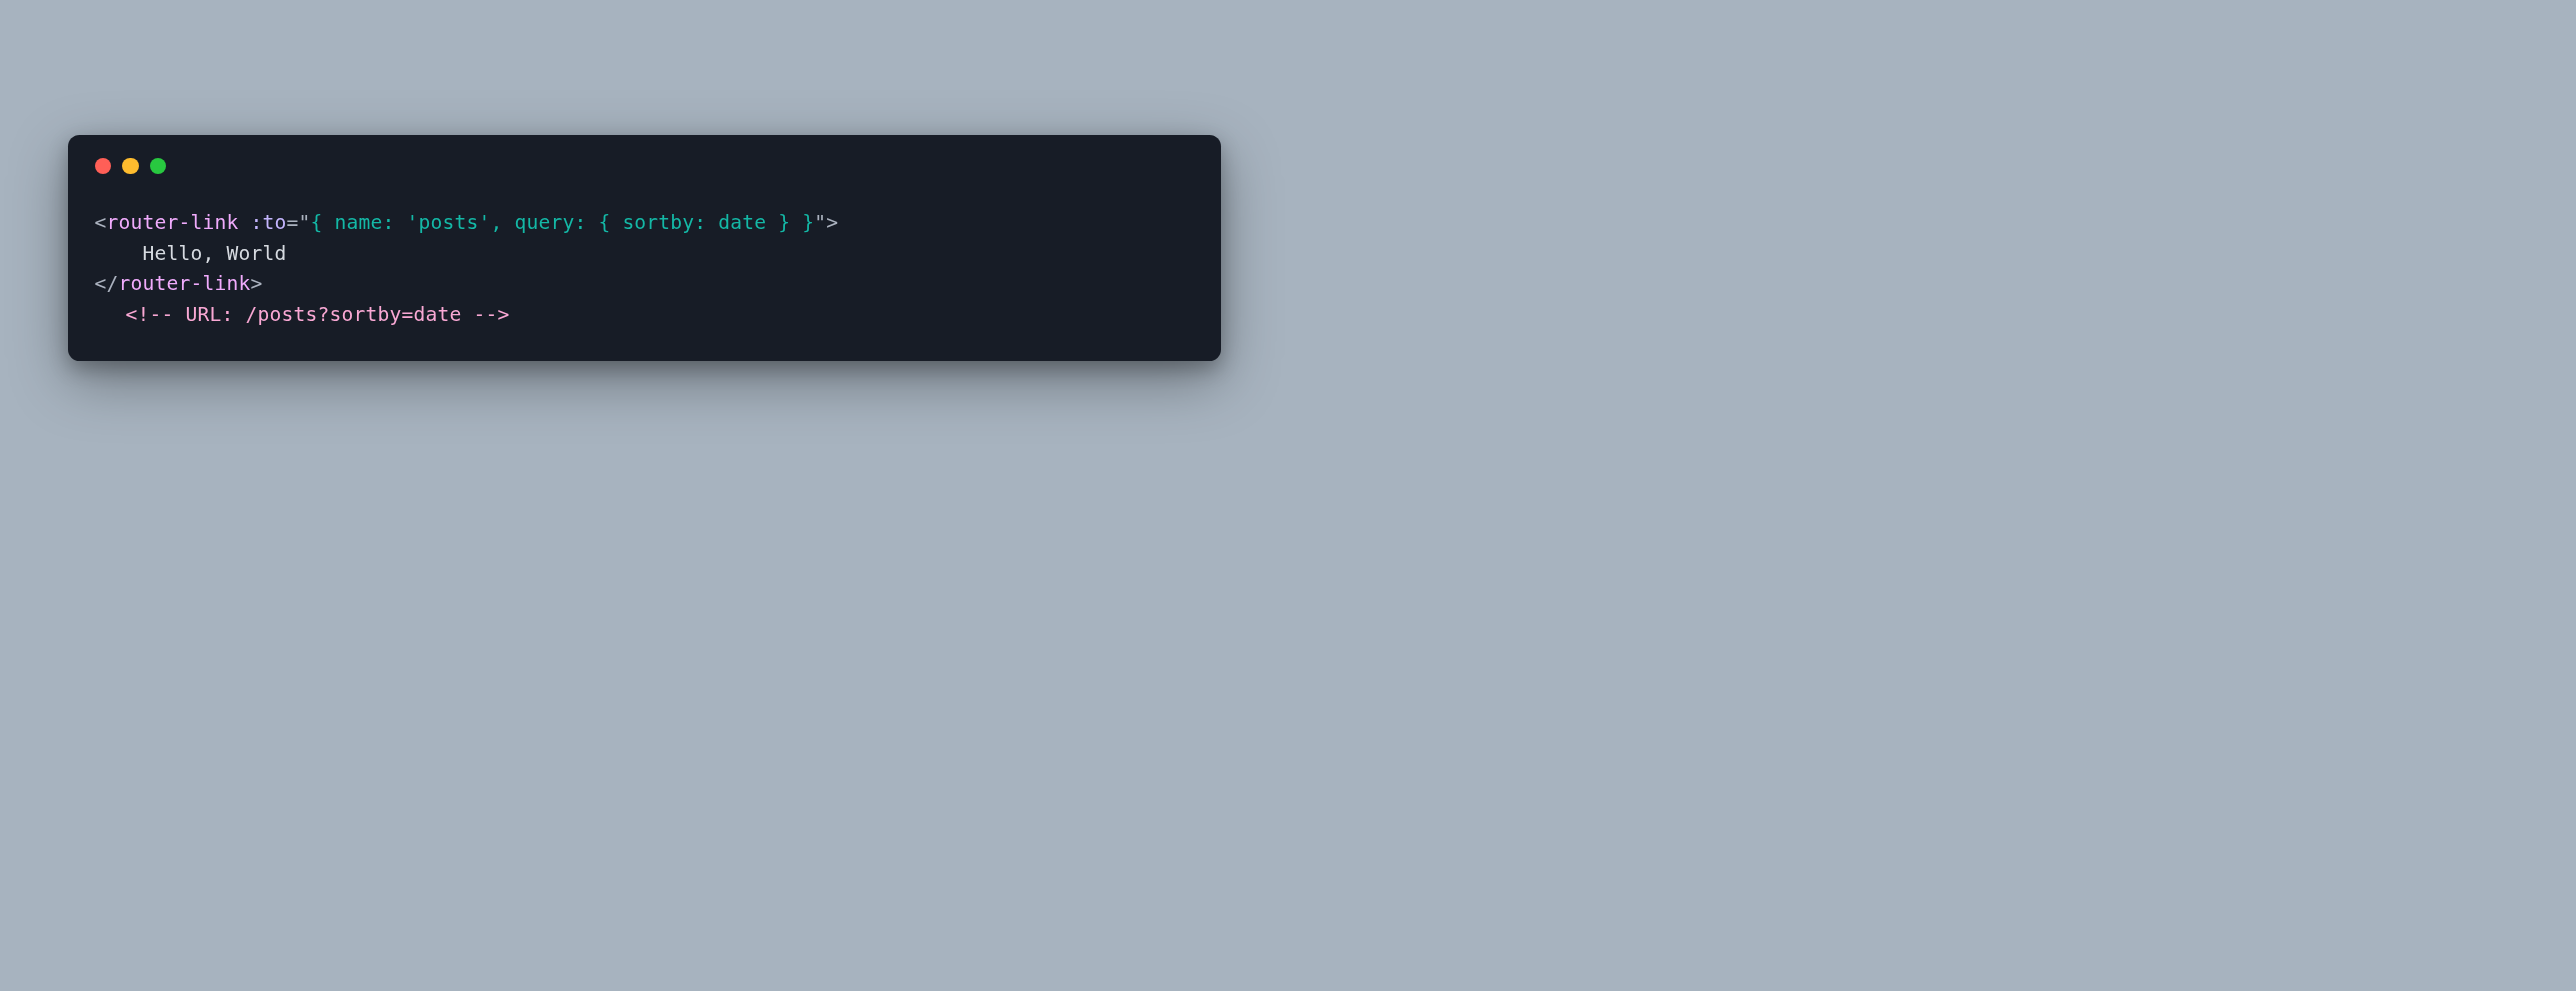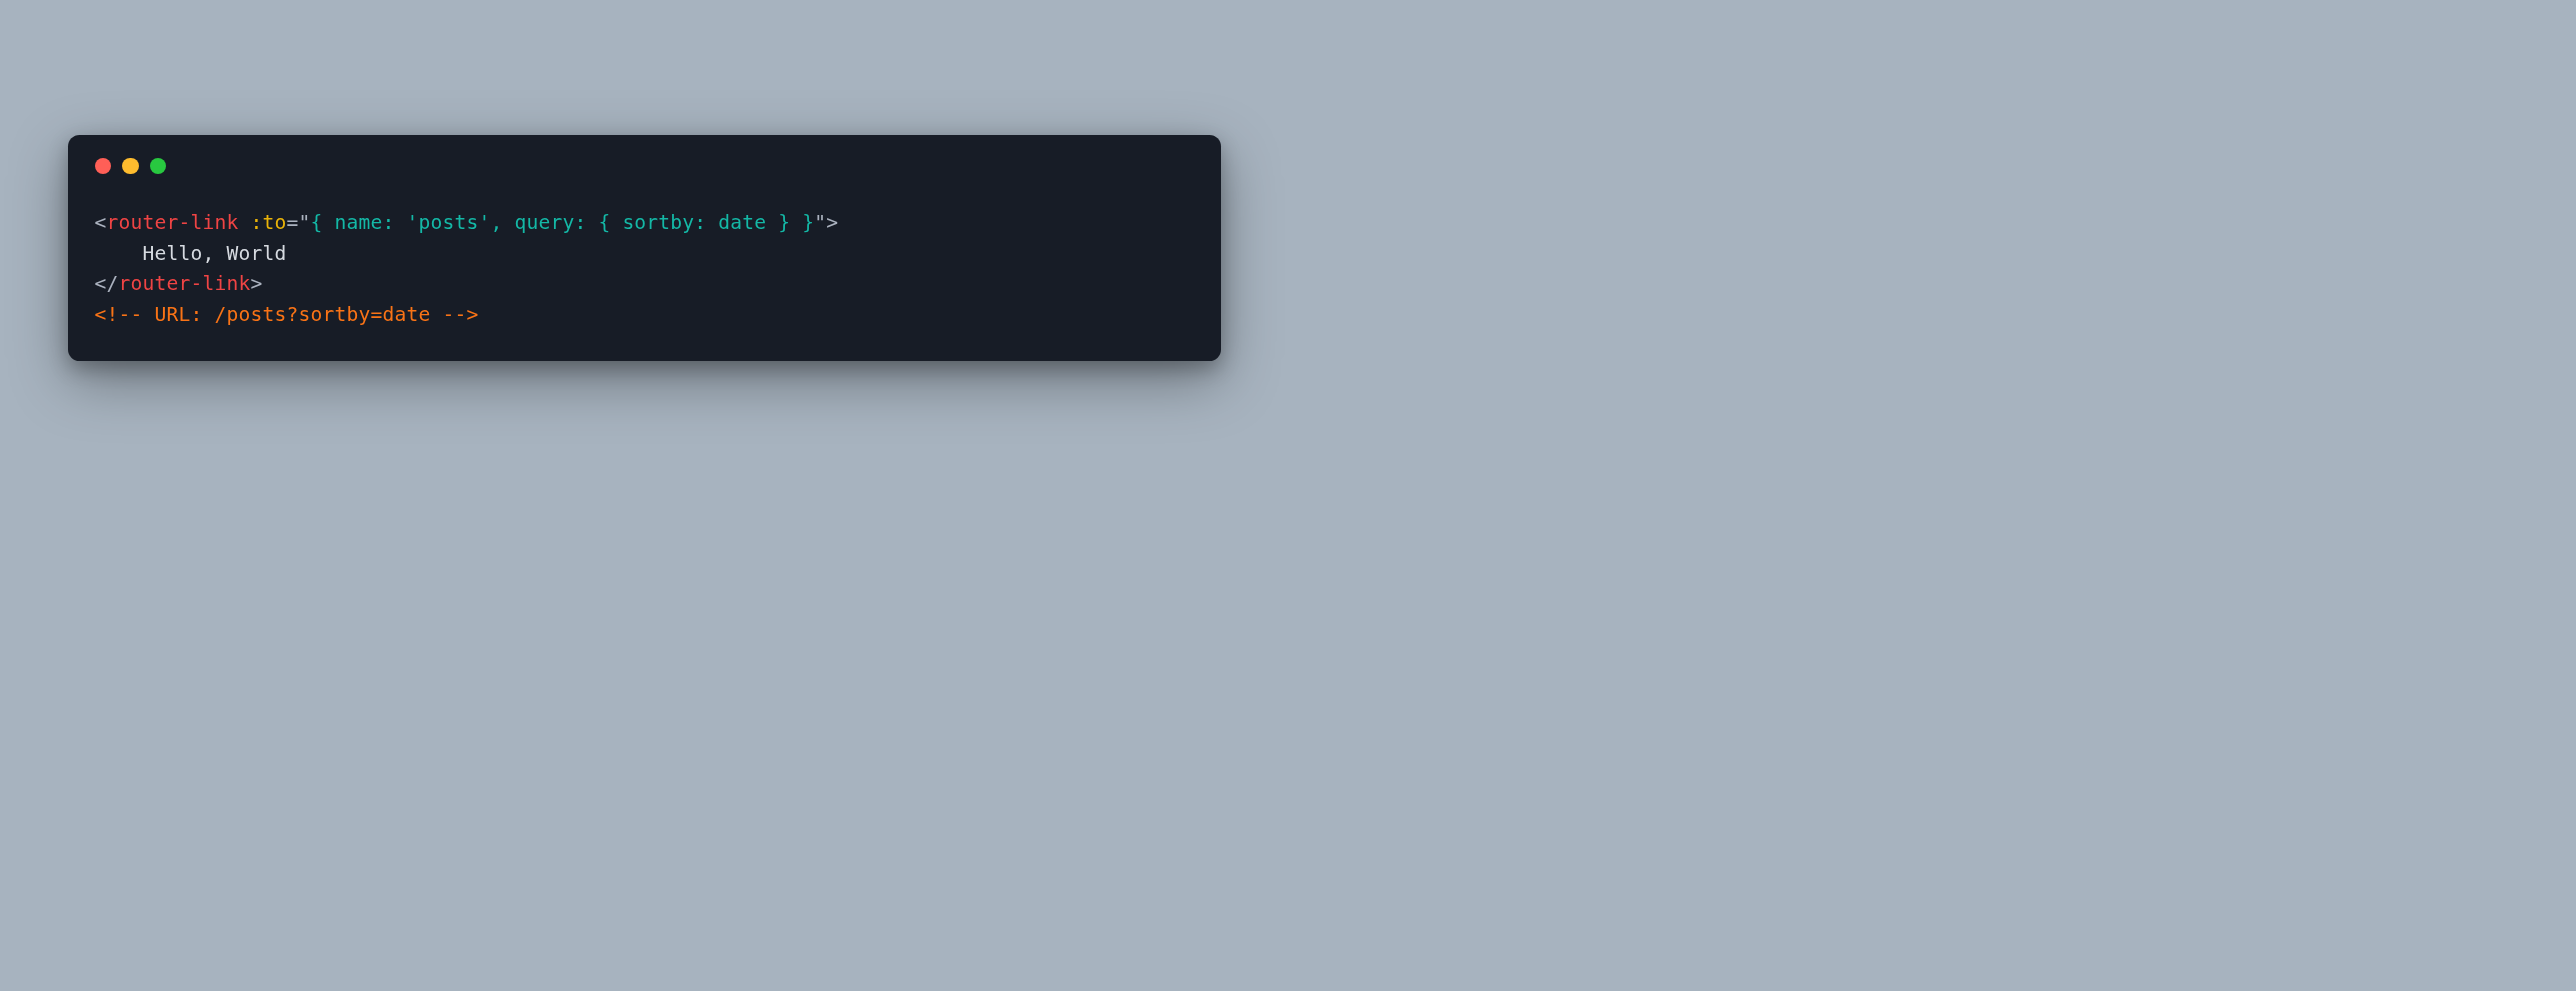--- a/index.html
+++ b/index.html
@@ -36,26 +36,26 @@
     .dot-red { background: #ff5f57; }
     .dot-yellow { background: #febc2e; }
     .dot-green { background: #28c840; }
     .code {
       font-size: 19.6px;
       line-height: 1.55;
       white-space: pre;
       letter-spacing: 0.2px;
     }
     .c-punct { color: #abb2bf; }
-    .c-tag { color: #ef4444; }
-    .c-attr { color: #eab308; }
+    .c-tag { color: #f0abfc; }
+    .c-attr { color: #c4b5fd; }
     .c-eq { color: #abb2bf; }
     .c-string { color: #14b8a6; }
     .c-text { color: #d6dae0; margin-top: 36px; }
-    .c-comment { color: #f97316; }
+    .c-comment { color: #f9a8d4; margin-left: 31px; }
   </style>
 </head>
 <body>
 
 <div class="window">
   <div class="titlebar">
     <div class="dot dot-red"></div>
     <div class="dot dot-yellow"></div>
     <div class="dot dot-green"></div>
   </div>

